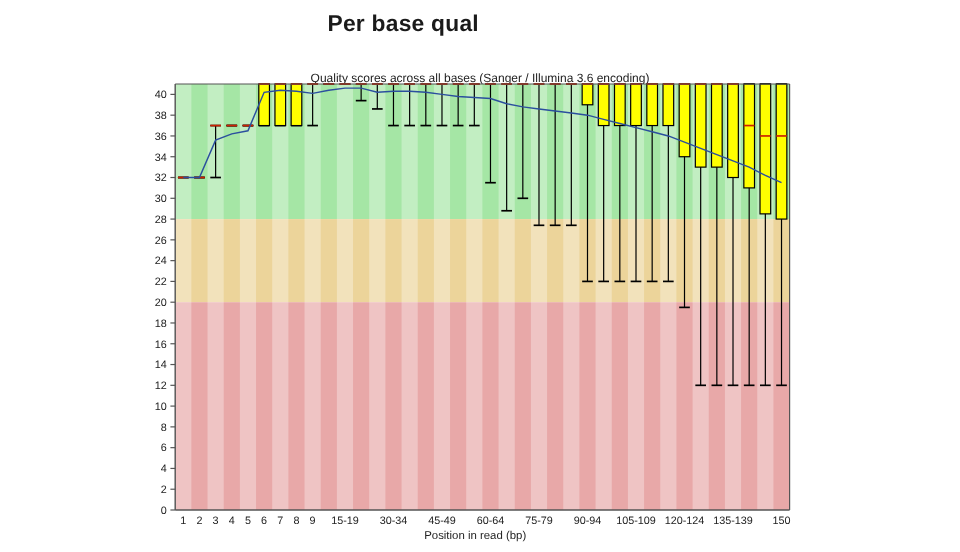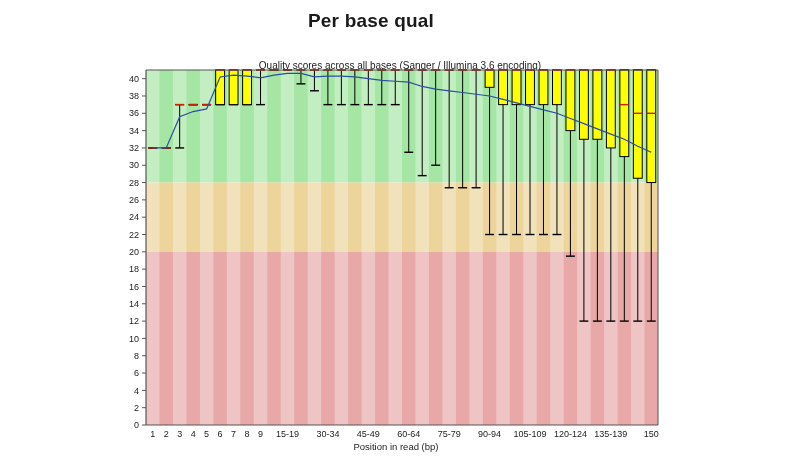--- a/index.html
+++ b/index.html
@@ -4,21 +4,21 @@
 <style>
   html,body{margin:0;padding:0;}
   body{
     width:800px;height:460px;background:#ffffff;
     font-family:"Liberation Sans", sans-serif;
     overflow:hidden;position:relative;
   }
   #chart-root{position:absolute;left:0;top:0;width:800px;height:460px;}
   .page-title{
     position:absolute;left:0;top:10px;width:672px;text-align:center;
-    font-size:19px;font-weight:bold;color:#1a1a1a;letter-spacing:.2px;margin-left:35px;
+    font-size:19px;font-weight:bold;color:#1a1a1a;letter-spacing:.2px;
   }
   .chart-subtitle{
     position:absolute;left:0;top:60px;width:800px;text-align:center;
     font-size:10px;color:#222;
   }
   .xaxis-title{
     position:absolute;left:0;top:441px;width:792px;text-align:center;
     font-size:9.5px;color:#222;
   }
   svg{position:absolute;left:0;top:0;display:block;}

